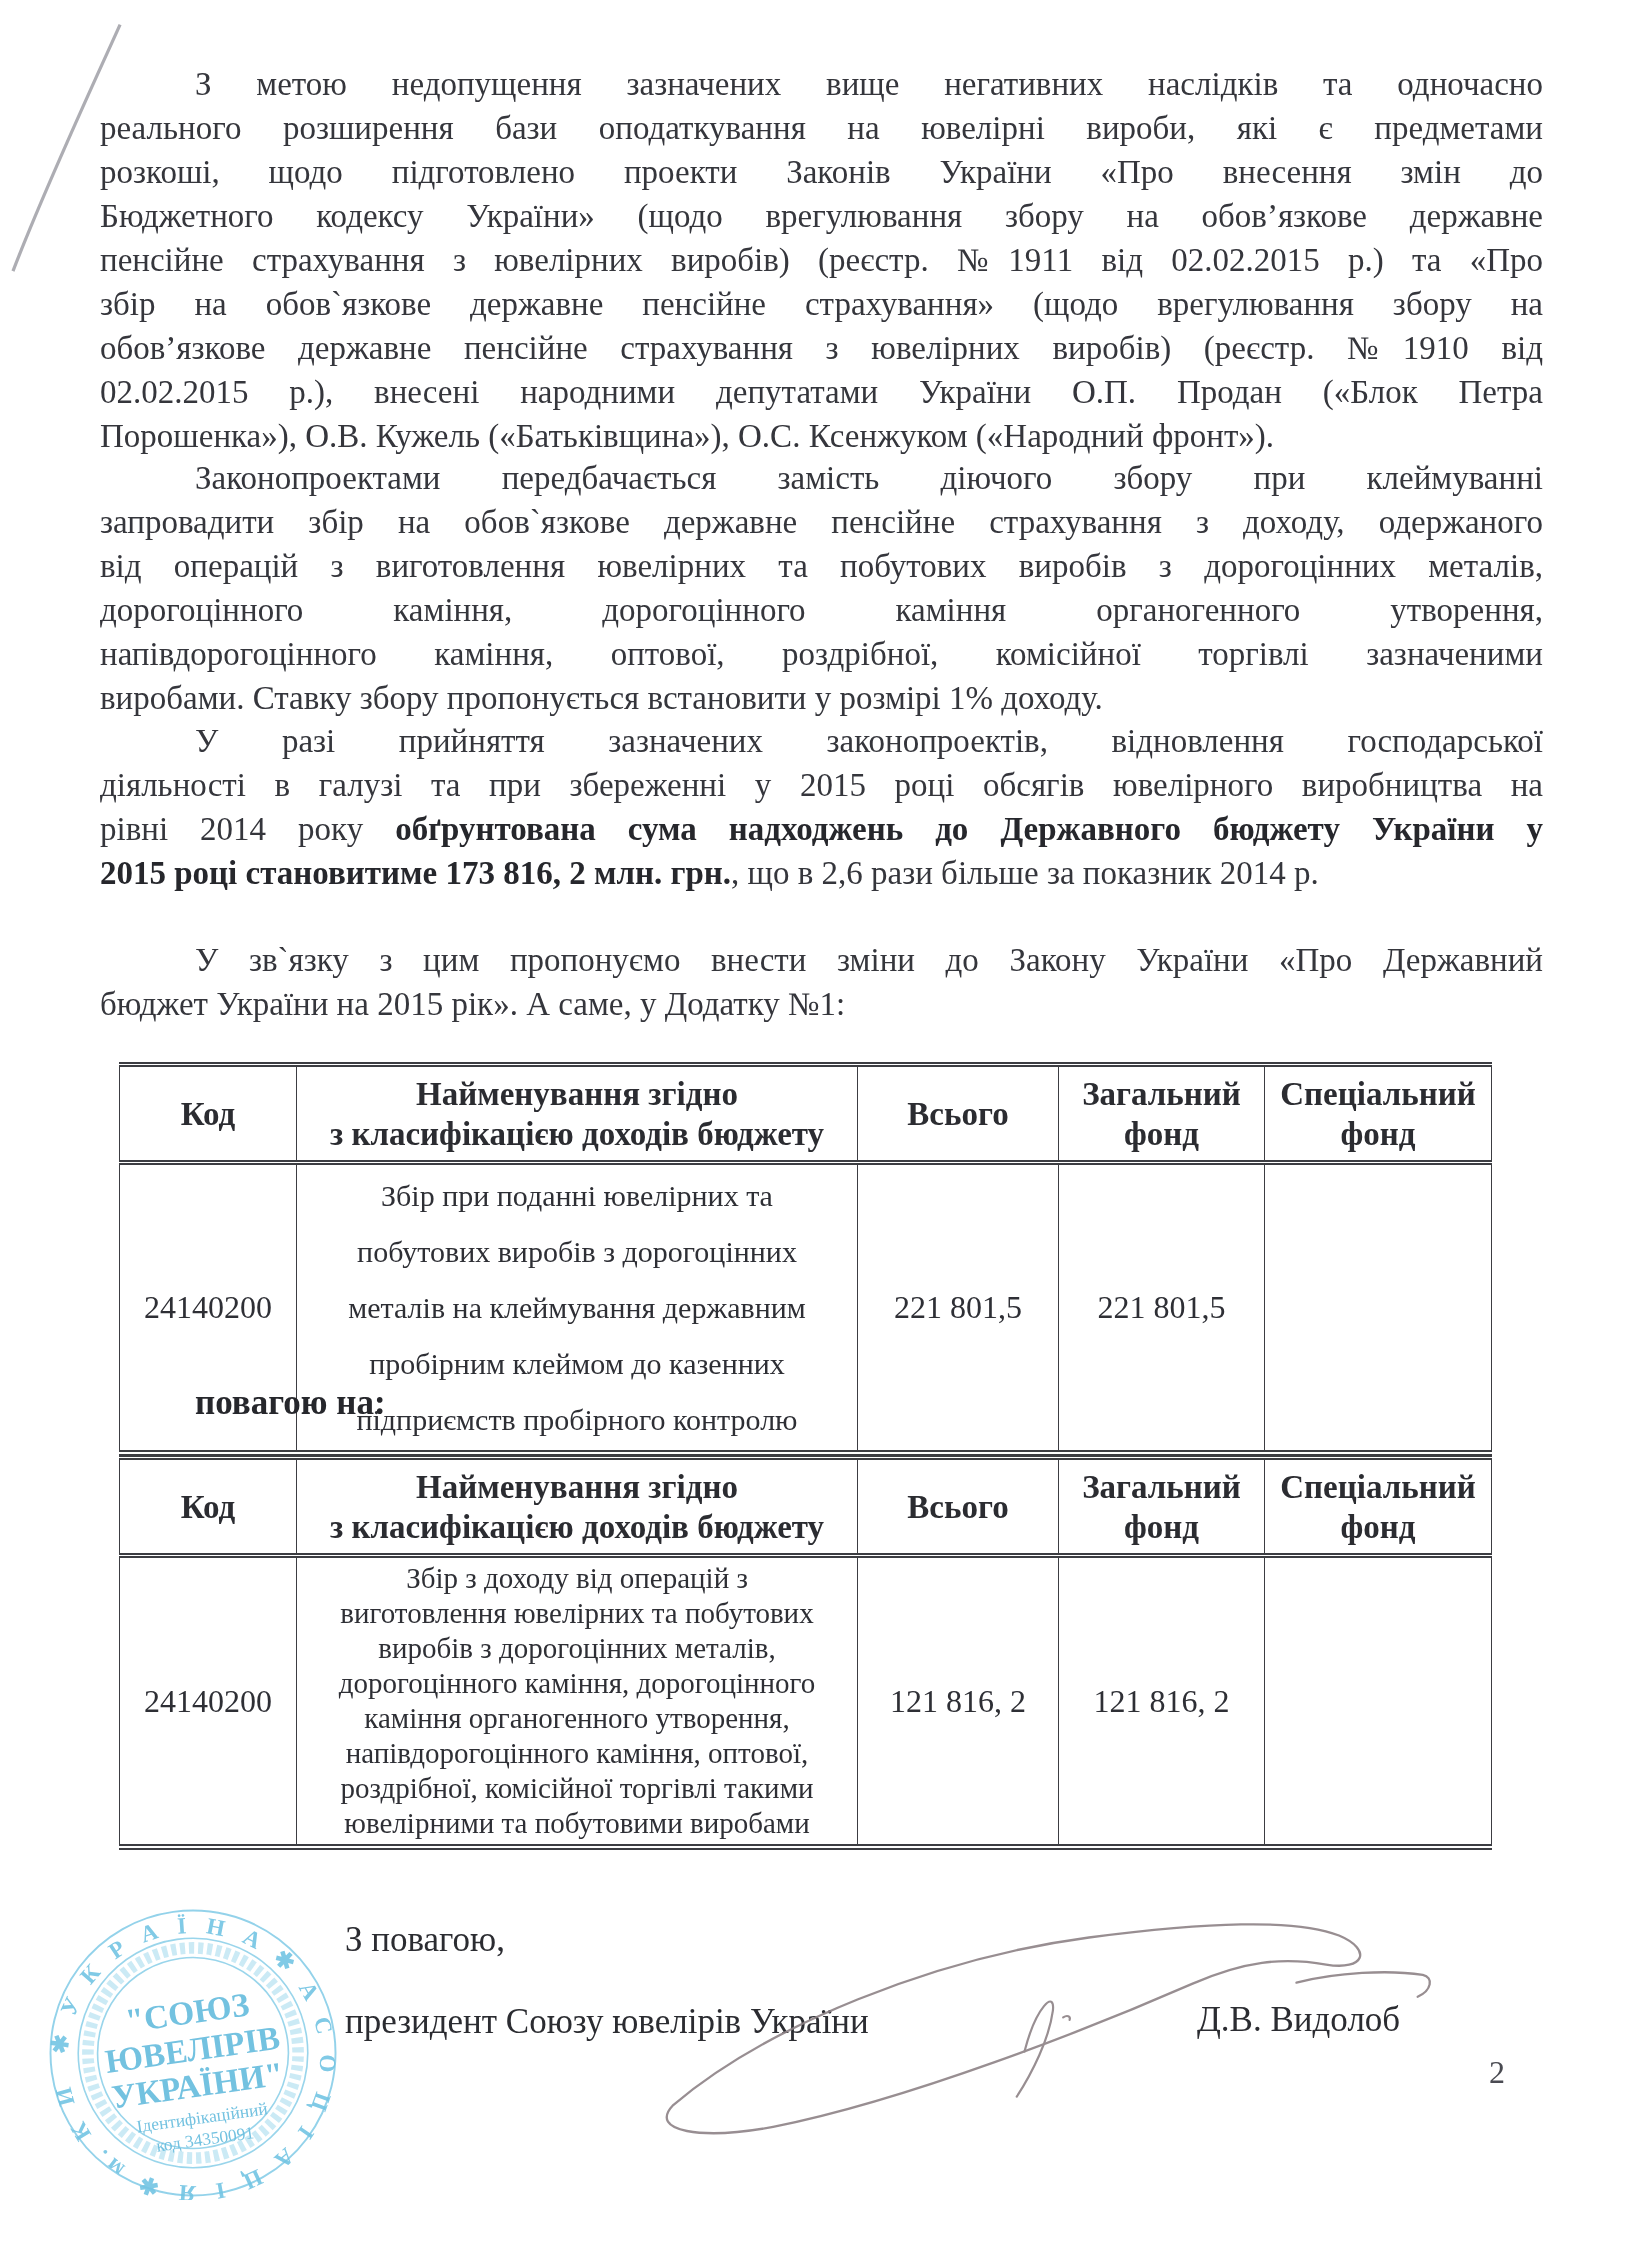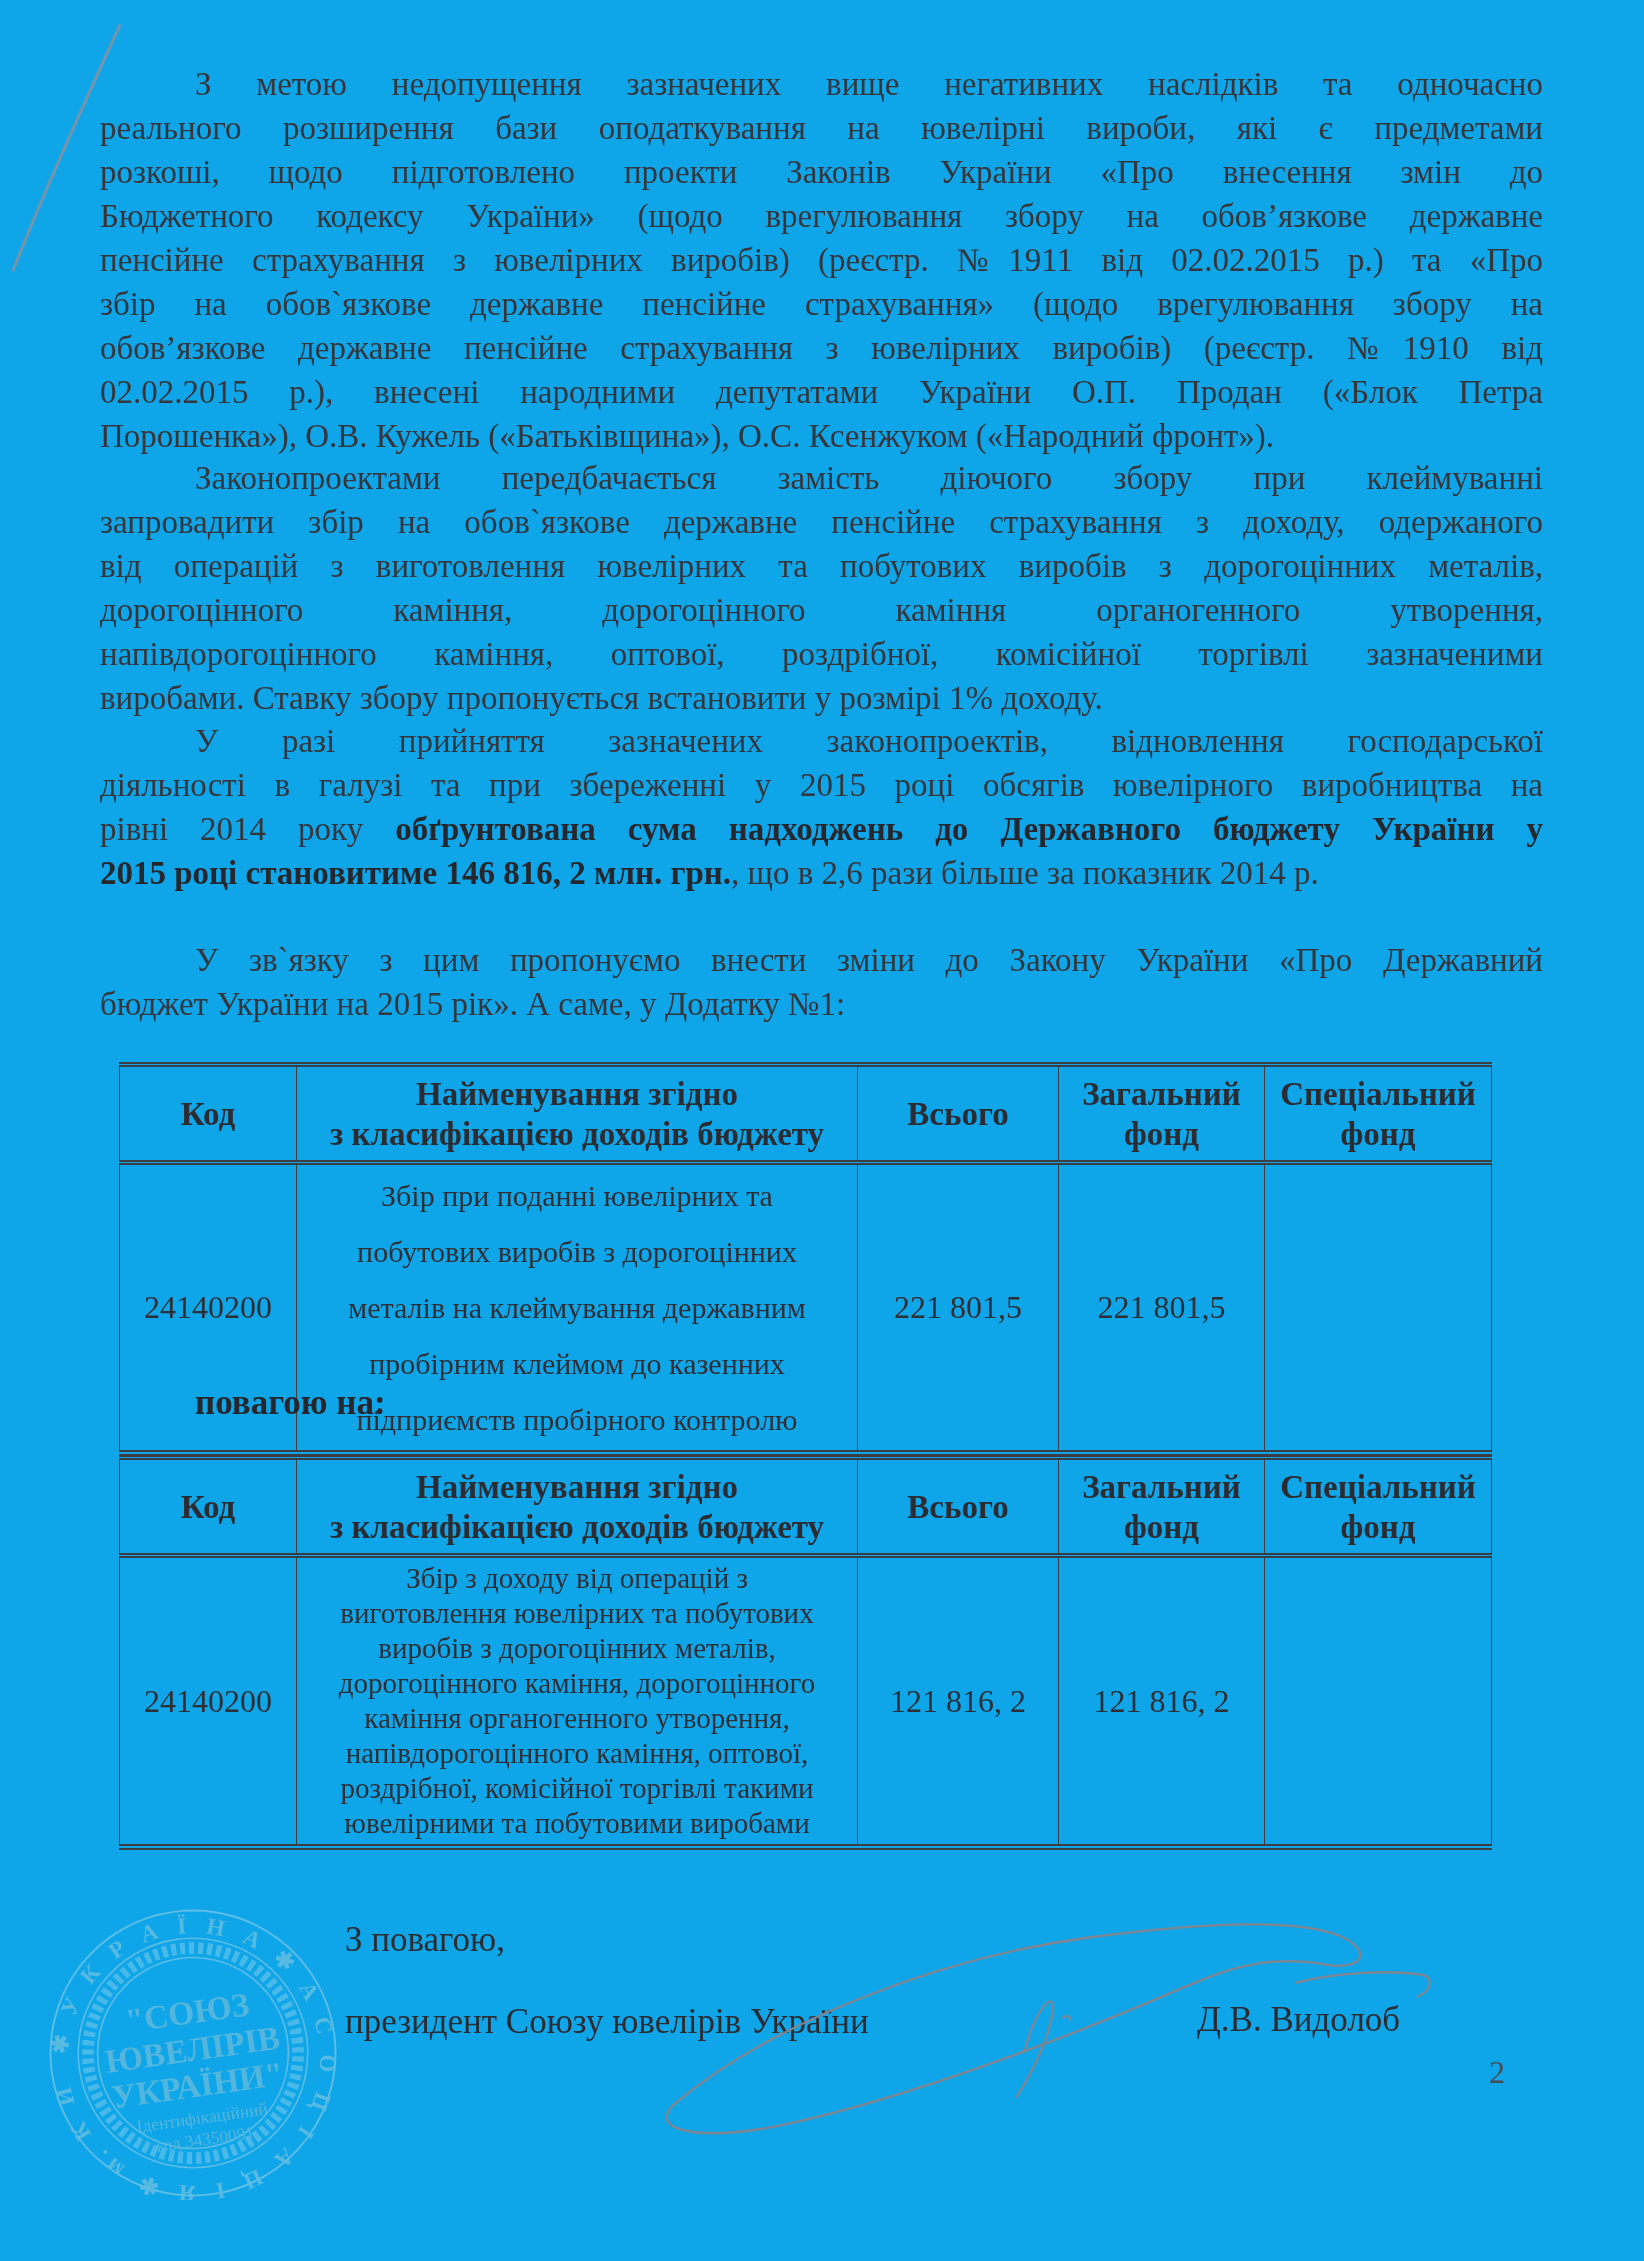--- a/index.html
+++ b/index.html
@@ -1,18 +1,18 @@
 <!DOCTYPE html>
 <html style="font-size:10.3px"><head>
 <meta charset="utf-8">
 <style>
   html,body { margin:0; padding:0; background:#e8e8e6; }
   .page {
     position:relative; width:1644px; height:2261px;
-    background:#0ea5e9; overflow:hidden;
+    background:#ffffff; overflow:hidden;
     font-family:"Liberation Serif","DejaVu Serif",serif;
     color:#35363c;
   }
   .content { position:absolute; left:100px; top:0; width:1443px; }
   .para { position:absolute; left:0; width:1443px; }
   .line { font-size:33px; line-height:44px; min-height:44px; }
   .jline { text-align:justify; text-align-last:justify; }
   .lline { text-align:left; text-align-last:left; }
   .indent { padding-left:95px; }
   .b { font-weight:bold; color:#26272c; }
@@ -73,21 +73,21 @@
       <div class="line jline">від операцій з виготовлення ювелірних та побутових виробів з дорогоцінних металів,</div>
       <div class="line jline">дорогоцінного каміння, дорогоцінного каміння органогенного утворення,</div>
       <div class="line jline">напівдорогоцінного каміння, оптової, роздрібної, комісійної торгівлі зазначеними</div>
       <div class="line lline">виробами. Ставку збору пропонується встановити у розмірі 1% доходу.</div>
     </div>
 
     <div class="para" style="top:719px;">
       <div class="line jline indent">У разі прийняття зазначених законопроектів, відновлення господарської</div>
       <div class="line jline">діяльності в галузі та при збереженні у 2015 році обсягів ювелірного виробництва на</div>
       <div class="line jline"><span>рівні 2014 року </span><span class="b">обґрунтована сума надходжень до Державного бюджету України у</span></div>
-      <div class="line lline"><span class="b">2015 році становитиме 146 816, 2 млн. грн.</span><span>, що в 2,6 рази більше за показник 2014 р.</span></div>
+      <div class="line lline"><span class="b">2015 році становитиме 173 816, 2 млн. грн.</span><span>, що в 2,6 рази більше за показник 2014 р.</span></div>
     </div>
 
     <div class="para" style="top:938px;">
       <div class="line jline indent">У зв`язку з цим пропонуємо внести зміни до Закону України «Про Державний</div>
       <div class="line lline">бюджет України на 2015 рік». А саме, у Додатку №1:</div>
     </div>
 
     <div class="para" style="top:1062px;">
       <table class="doc-table t1">
         <colgroup>

